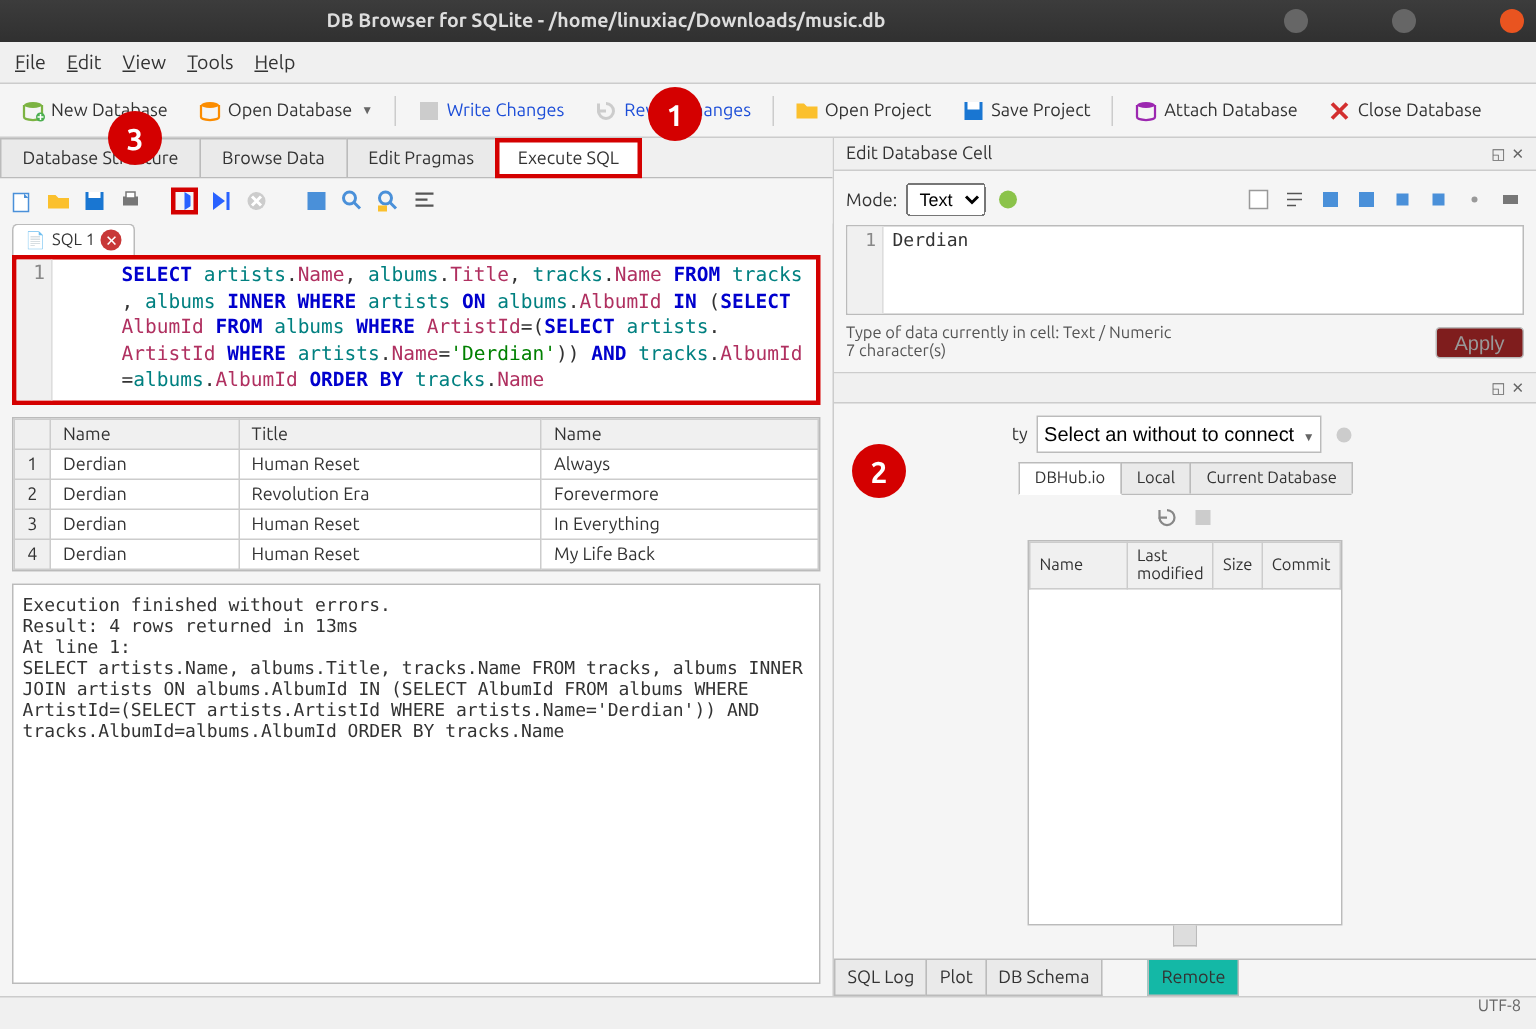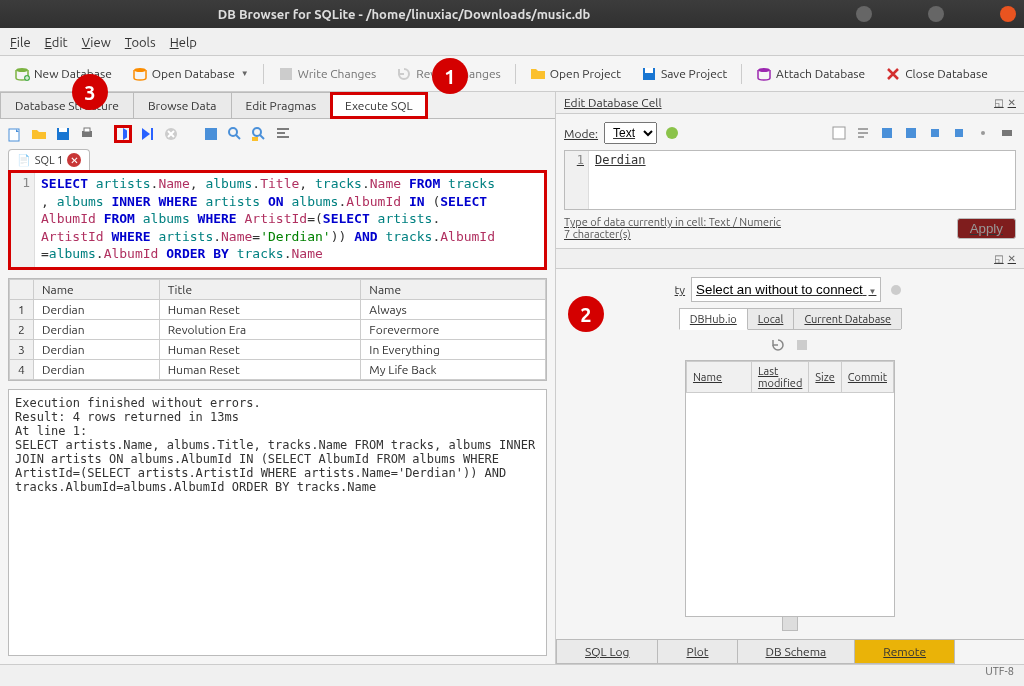--- a/index.html
+++ b/index.html
@@ -13,44 +13,44 @@
 .btn-close { background: #e95420; }
 
 .menubar { background: #f0f0f0; border-bottom: 1px solid #ccc; height: 28px; display: flex; align-items: center; padding: 0 10px; gap: 14px; }
 .menubar span { cursor: pointer; font-size: 13px; }
 .menubar span u { text-decoration: underline; }
 
 .toolbar { background: #f5f5f5; border-bottom: 1px solid #ccc; height: 36px; display: flex; align-items: center; padding: 0 8px; gap: 8px; }
 .tb-btn { display: flex; align-items: center; gap: 4px; padding: 4px 6px; cursor: pointer; border-radius: 3px; font-size: 12px; }
 .tb-icon { width: 16px; height: 16px; display: inline-block; }
 .tb-sep { width: 1px; height: 20px; background: #ccc; }
-.disabled { color: #737373; }
+.disabled { color: #1d4ed8; }
 .dropdown-arrow { font-size: 8px; color: #666; margin-left: 2px; }
 
 .main { display: flex; height: calc(100% - 114px); }
 .left-pane { flex: 1; display: flex; flex-direction: column; border-right: 1px solid #ccc; min-width: 0; }
-.right-pane { width: 468px; display: flex; flex-direction: column; text-decoration: underline; }
+.right-pane { width: 468px; display: flex; flex-direction: column; }
 
 .tabs { display: flex; border-bottom: 1px solid #bbb; background: #f0f0f0; }
 .tab { padding: 6px 14px; border: 1px solid #bbb; border-bottom: none; background: #eaeaea; margin-right: -1px; cursor: pointer; font-size: 12px; }
 .tab.active { background: #fff; border-bottom: 1px solid #fff; margin-bottom: -1px; }
 .tab.highlighted { border: 3px solid #d40000; padding: 4px 12px; }
 
 .sql-toolbar { display: flex; gap: 6px; padding: 6px; align-items: center; background: #f5f5f5; }
 .sql-tb-icon { width: 18px; height: 18px; cursor: pointer; display: flex; align-items: center; justify-content: center; }
 .sql-tb-icon.highlighted { border: 3px solid #d40000; padding: 2px; }
 
 .sql-tabs { display: flex; padding: 0 8px; }
 .sql-tab { display: flex; align-items: center; gap: 4px; padding: 3px 8px; border: 1px solid #bbb; border-bottom: none; border-radius: 4px 4px 0 0; background: #fff; font-size: 11px; }
 .sql-close { width: 14px; height: 14px; background: #c83737; border-radius: 50%; color: #fff; display: flex; align-items: center; justify-content: center; font-size: 10px; }
 
 .sql-editor { border: 1px solid #bbb; margin: 0 8px; height: 100px; display: flex; background: #fff; font-family: monospace; font-size: 13px; overflow: hidden; }
 .sql-editor.highlighted { border: 3px solid #d40000; }
 .sql-gutter { width: 24px; background: #f0f0f0; border-right: 1px solid #ddd; text-align: right; padding: 2px 4px; color: #888; }
-.sql-text { flex: 1; padding: 2px 6px; white-space: pre-wrap; line-height: 1.35; }
+.sql-text { flex: 1; padding: 2px 6px; white-space: pre-wrap; line-height: 1.35; margin-left: 40px; }
 .kw { color: #0000cd; font-weight: bold; }
 .id { color: #008080; }
 .id2 { color: #b03060; }
 .str { color: #008000; }
 
 .results { margin: 8px; border: 1px solid #bbb; background: #fff; }
 .results table { width: 100%; border-collapse: collapse; }
 .results th, .results td { border: 1px solid #ccc; padding: 3px 8px; text-align: left; font-size: 12px; }
 .results th { background: #f0f0f0; font-weight: normal; }
 .results .row-hdr { background: #f0f0f0; text-align: center; width: 24px; }
@@ -77,22 +77,22 @@
 
 .sub-tabs { display: flex; border-bottom: 1px solid #bbb; margin-bottom: 6px; }
 .sub-tab { padding: 4px 10px; border: 1px solid #bbb; border-bottom: none; background: #eaeaea; margin-right: -1px; cursor: pointer; font-size: 11px; }
 .sub-tab.active { background: #fff; border-bottom: 1px solid #fff; margin-bottom: -1px; }
 
 .remote-list { flex: 1; border: 1px solid #bbb; background: #fff; }
 .remote-list table { width: 100%; border-collapse: collapse; }
 .remote-list th { background: #f0f0f0; font-weight: normal; border: 1px solid #ccc; padding: 3px 6px; text-align: left; font-size: 11px; }
 
 .bottom-tabs { display: flex; border-top: 1px solid #bbb; }
-.btab { padding: 5px 28px; border: 1px solid #bbb; border-top: none; background: #eaeaea; margin-right: -1px; cursor: pointer; font-size: 12px; }
-.btab.active { background: #eab308; }
+.btab { padding: 5px 8px; border: 1px solid #bbb; border-top: none; background: #eaeaea; margin-right: -1px; cursor: pointer; font-size: 12px; }
+.btab.active { background: #14b8a6; margin-left: 31px; }
 
 .statusbar { height: 22px; background: #f0f0f0; border-top: 1px solid #ccc; display: flex; padding: 0 10px; font-size: 11px; color: #666; }
 .statusbar span:first-child { flex: 1; }
 
 .callout { position: absolute; width: 36px; height: 36px; background: #d40000; border-radius: 50%; color: #fff; font-size: 20px; font-weight: bold; display: flex; align-items: center; justify-content: center; z-index: 100; }
 
 svg { display: block; }
 </style>
 </head>
 <body>

